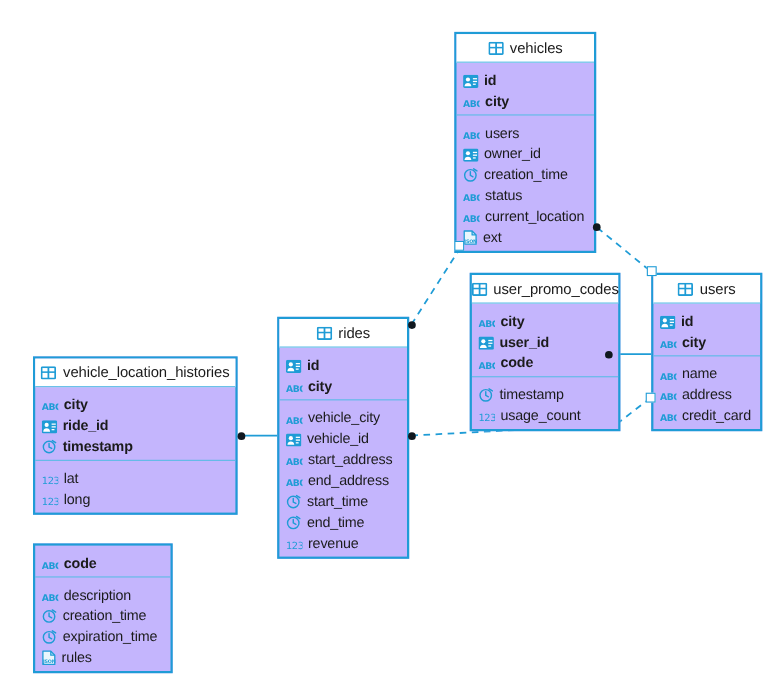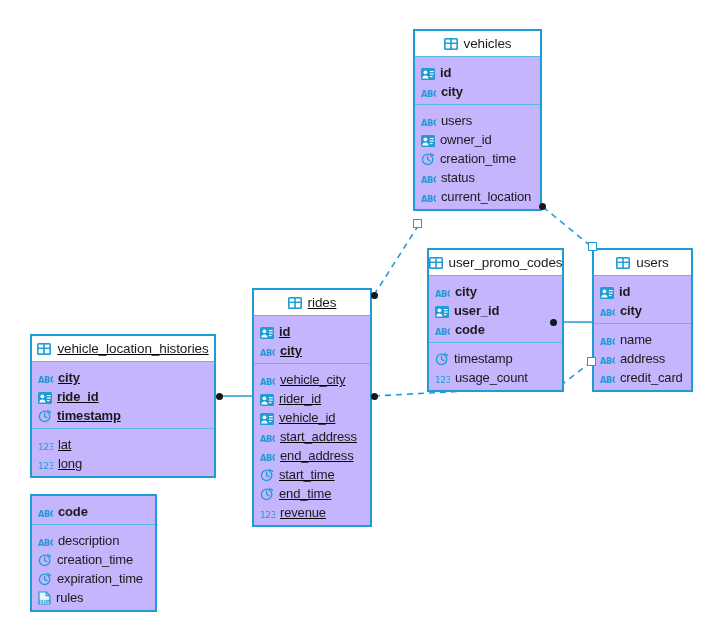--- a/index.html
+++ b/index.html
@@ -193,20 +193,30 @@
           </span>
           <span class="field-name">status</span>
         </div>
         <div class="field">
           <span class="ic">
             <svg width="15" height="11" viewBox="0 0 15 11">
               <text x="0" y="9" font-family="DejaVu Sans, sans-serif" font-size="8.4" font-weight="bold" fill="#1f9cd6" letter-spacing="-0.4">ABC</text>
             </svg>
           </span>
           <span class="field-name">current_location</span>
+        </div>
+        <div class="field">
+          <span class="ic">
+            <svg width="13" height="14" viewBox="0 0 13 14">
+              <path d="M1 1 h7.2 l3.6 3.6 V13 H1 Z" fill="#eaf6fc" stroke="#1f9cd6" stroke-width="1.2" stroke-linejoin="round"></path>
+              <path d="M8.2 1 V4.6 H11.8" fill="none" stroke="#1f9cd6" stroke-width="1.2" stroke-linejoin="round"></path>
+              <text x="1.1" y="12.1" font-family="DejaVu Sans, sans-serif" font-size="4.4" font-weight="bold" fill="#1f9cd6" letter-spacing="-0.2">JSON</text>
+            </svg>
+          </span>
+          <span class="field-name">ext</span>
         </div>
       </div>
     </div>
     <div class="entity" style="left: 427px; top: 248px; width: 137px;">
       <div class="entity-header">
         <span class="ic">
           <svg width="14" height="12" viewBox="0 0 14 12">
             <rect x="0" y="0" width="14" height="12" rx="1.5" fill="#1f9cd6"></rect>
             <rect x="1.6" y="1.6" width="4.6" height="3" fill="#fff"></rect>
             <rect x="7.8" y="1.6" width="4.6" height="3" fill="#fff"></rect>
@@ -324,21 +334,21 @@
         <div class="field">
           <span class="ic">
             <svg width="15" height="11" viewBox="0 0 15 11">
               <text x="0" y="9" font-family="DejaVu Sans, sans-serif" font-size="8.4" font-weight="bold" fill="#1f9cd6" letter-spacing="-0.4">ABC</text>
             </svg>
           </span>
           <span class="field-name">credit_card</span>
         </div>
       </div>
     </div>
-    <div class="entity" style="left: 252px; top: 288px; width: 120px; text-decoration: underline;">
+    <div class="entity" style="left: 252px; top: 288px; width: 120px;">
       <div class="entity-header">
         <span class="ic">
           <svg width="14" height="12" viewBox="0 0 14 12">
             <rect x="0" y="0" width="14" height="12" rx="1.5" fill="#1f9cd6"></rect>
             <rect x="1.6" y="1.6" width="4.6" height="3" fill="#fff"></rect>
             <rect x="7.8" y="1.6" width="4.6" height="3" fill="#fff"></rect>
             <rect x="1.6" y="6" width="4.6" height="4.4" fill="#fff"></rect>
             <rect x="7.8" y="6" width="4.6" height="4.4" fill="#fff"></rect>
           </svg>
         </span>
@@ -380,33 +390,20 @@
           <span class="ic">
             <svg width="14" height="12" viewBox="0 0 14 12">
               <rect x="0" y="0" width="14" height="12" rx="1.5" fill="#1f9cd6"></rect>
               <circle cx="4.4" cy="4.3" r="1.9" fill="#fff"></circle>
               <path d="M1.3 10.4c0-1.9 1.4-3 3.1-3s3.1 1.1 3.1 3z" fill="#fff"></path>
               <rect x="8.9" y="3" width="3.8" height="1.15" fill="#fff"></rect>
               <rect x="8.9" y="5.5" width="3.8" height="1.15" fill="#fff"></rect>
               <rect x="8.9" y="8" width="2.6" height="1.15" fill="#fff"></rect>
             </svg>
           </span>
-          <span class="field-name">rider_id</span>
-        </div>
-        <div class="field">
-          <span class="ic">
-            <svg width="14" height="12" viewBox="0 0 14 12">
-              <rect x="0" y="0" width="14" height="12" rx="1.5" fill="#1f9cd6"></rect>
-              <circle cx="4.4" cy="4.3" r="1.9" fill="#fff"></circle>
-              <path d="M1.3 10.4c0-1.9 1.4-3 3.1-3s3.1 1.1 3.1 3z" fill="#fff"></path>
-              <rect x="8.9" y="3" width="3.8" height="1.15" fill="#fff"></rect>
-              <rect x="8.9" y="5.5" width="3.8" height="1.15" fill="#fff"></rect>
-              <rect x="8.9" y="8" width="2.6" height="1.15" fill="#fff"></rect>
-            </svg>
-          </span>
           <span class="field-name">vehicle_id</span>
         </div>
         <div class="field">
           <span class="ic">
             <svg width="15" height="11" viewBox="0 0 15 11">
               <text x="0" y="9" font-family="DejaVu Sans, sans-serif" font-size="8.4" font-weight="bold" fill="#1f9cd6" letter-spacing="-0.4">ABC</text>
             </svg>
           </span>
           <span class="field-name">start_address</span>
         </div>
@@ -441,21 +438,21 @@
         <div class="field">
           <span class="ic">
             <svg width="15" height="11" viewBox="0 0 15 11">
               <text x="0" y="9" font-family="DejaVu Sans, sans-serif" font-size="9" fill="#1f9cd6" letter-spacing="-0.4">123</text>
             </svg>
           </span>
           <span class="field-name">revenue</span>
         </div>
       </div>
     </div>
-    <div class="entity" style="left: 30px; top: 334px; width: 186px; text-decoration: underline;">
+    <div class="entity" style="left: 30px; top: 324px; width: 186px;">
       <div class="entity-header">
         <span class="ic">
           <svg width="14" height="12" viewBox="0 0 14 12">
             <rect x="0" y="0" width="14" height="12" rx="1.5" fill="#1f9cd6"></rect>
             <rect x="1.6" y="1.6" width="4.6" height="3" fill="#fff"></rect>
             <rect x="7.8" y="1.6" width="4.6" height="3" fill="#fff"></rect>
             <rect x="1.6" y="6" width="4.6" height="4.4" fill="#fff"></rect>
             <rect x="7.8" y="6" width="4.6" height="4.4" fill="#fff"></rect>
           </svg>
         </span>

